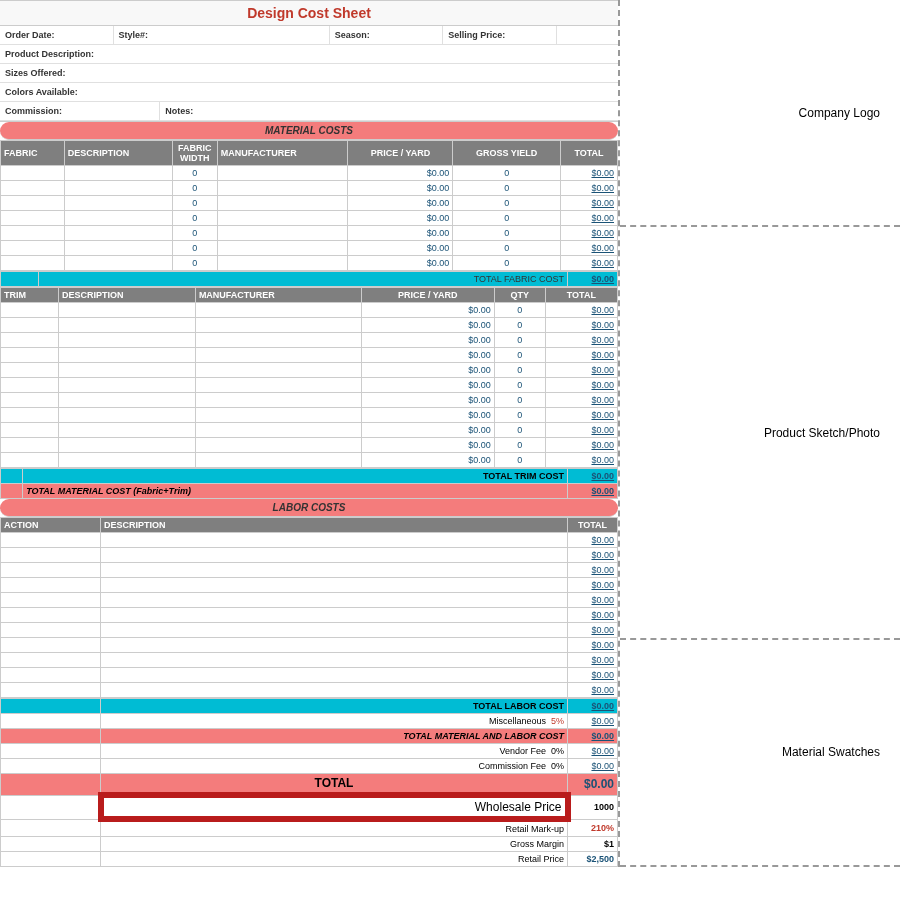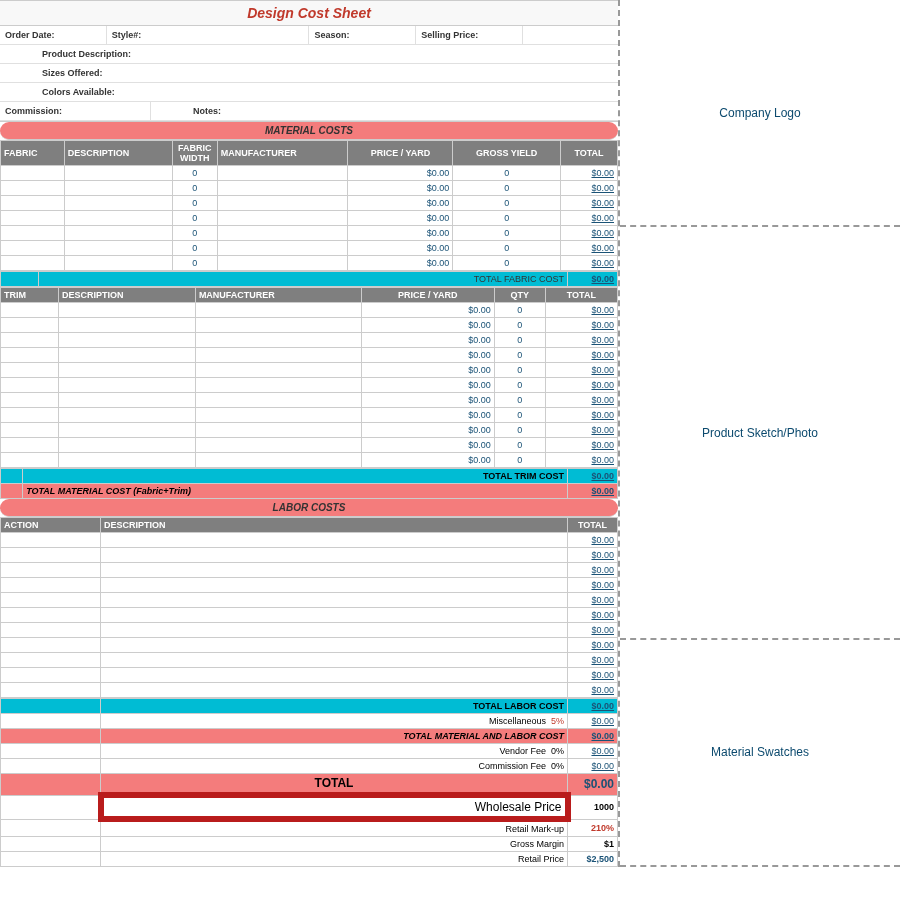--- a/index.html
+++ b/index.html
@@ -12,32 +12,31 @@
 
     .title-row {
       background: #f8f8f8;
       text-align: center;
       font-size: 14px;
       font-weight: bold;
       color: #c0392b;
       border-bottom: 1px solid #ccc;
       padding: 4px;
       border-top: 1px solid #ccc;
-      font-style: italic;
     }
 
     .info-section { border-bottom: 1px solid #ccc; }
     .info-row { display: flex; border-bottom: 1px solid #e0e0e0; }
     .info-cell {
       padding: 3px 5px;
       border-right: 1px solid #e0e0e0;
       min-height: 18px;
       flex: 1;
     }
-    .info-cell:last-child { border-right: none; margin-left: 37px; }
+    .info-cell:last-child { border-right: none; }
     .info-label { font-weight: bold; font-size: 9px; color: #333; }
     .info-full { flex: 1; }
 
     
     .section-header {
       background: #f47c7c;
       text-align: center;
       font-style: italic;
       font-weight: bold;
       font-size: 10px;
@@ -66,23 +65,23 @@
     }
     .total-row td.label { text-align: right; }
     .total-row td.value { color: #1a5276; font-weight: bold; text-decoration: underline; }
 
     
     .right-section {
       flex: 1;
       border-bottom: 2px dashed #999;
       display: flex;
       align-items: center;
-      justify-content: center;
+      justify-content: flex-end;
       font-size: 12px;
-      color: #0c4a6e;
+      color: #000000;
       padding: 20px;
       text-align: center;
     }
 
     .right-logo { height: 140px; }
     .right-sketch { flex: 2; min-height: 300px; }
     .right-swatches { flex: 1; min-height: 200px; }
   </style>
 </head>
 <body>

